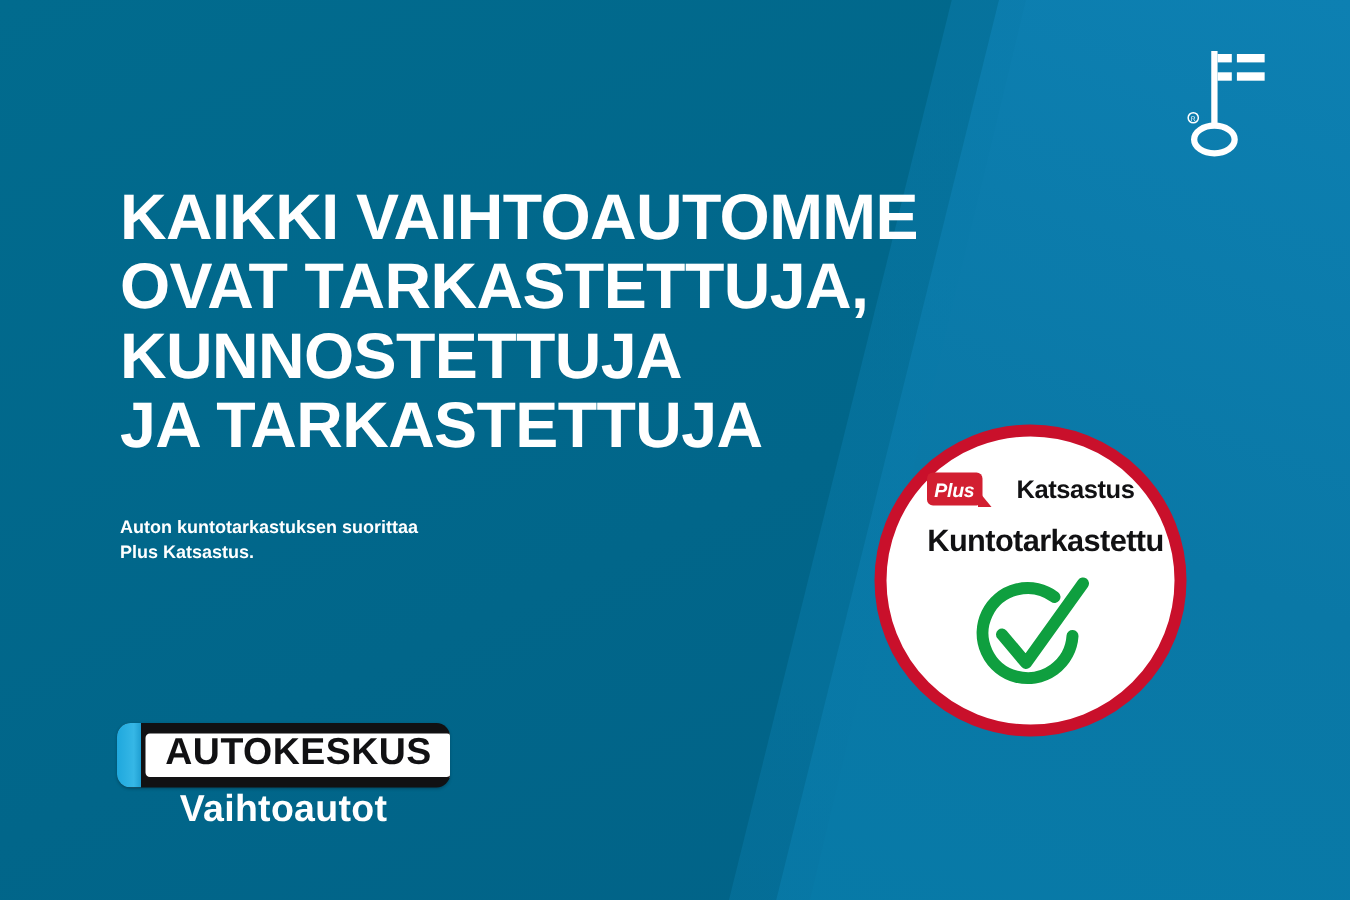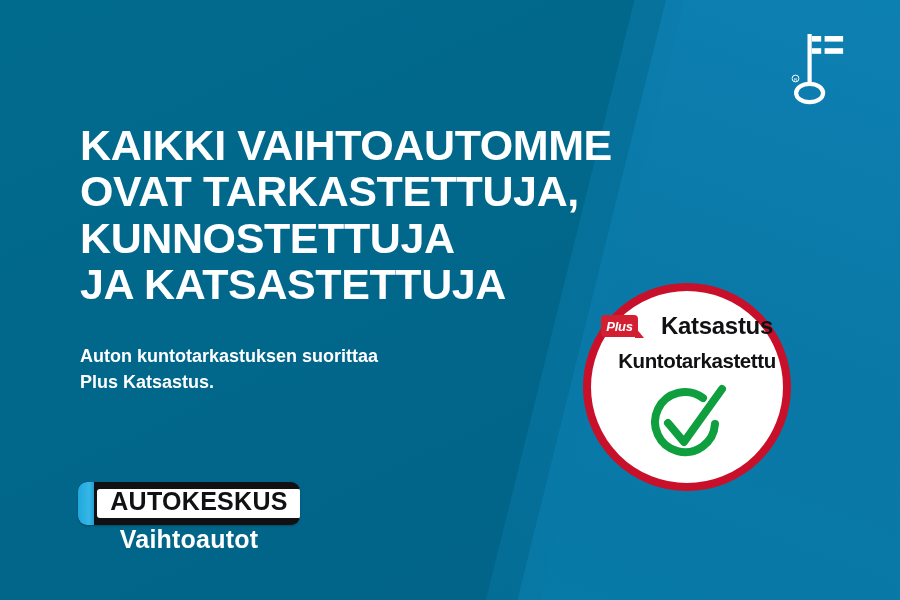--- a/index.html
+++ b/index.html
@@ -45,21 +45,21 @@
     font-size:43px;
     font-weight:bold;
     line-height:1.08;
     letter-spacing:-0.4px;
   }
   .headline .ln { display:block; white-space:nowrap; }
   
   .subtitle {
     position:absolute; left:80px; top:343px;
     color:#ffffff;
-    font-size:18px;
+    font-size:12px;
     font-weight:bold;
     line-height:1.45;
   }
   .subtitle .ln { display:block; }
   
   .logo-block { position:absolute; left:78px; top:482px; }
   .plate {
     position:relative;
     width:222px; height:43px;
     background:#111113;
@@ -128,21 +128,21 @@
   .plus-text {
     color:#ffffff;
     font-size:13px;
     font-weight:bold;
     font-style:italic;
     line-height:1;
     letter-spacing:-.2px;
   }
   .brand-word {
     color:#111113;
-    font-size:24px;
+    font-size:17px;
     font-weight:bold;
     letter-spacing:-.3px;
     line-height:1;
   }
   .seal-claim {
     margin-top:14px;
     color:#111113;
     font-size:20.5px;
     font-weight:bold;
     letter-spacing:-.4px;
@@ -178,21 +178,21 @@
 
       <circle cx="9.5" cy="50.5" r="3.4" fill="none" stroke="#ffffff" stroke-width="1"></circle>
       <text x="9.5" y="52.6" font-family="Liberation Sans, sans-serif" font-size="4.4" fill="#ffffff" text-anchor="middle">R</text>
     </svg>
   </div>
 
   <div class="headline">
     <span class="ln">KAIKKI VAIHTOAUTOMME</span>
     <span class="ln">OVAT TARKASTETTUJA,</span>
     <span class="ln">KUNNOSTETTUJA</span>
-    <span class="ln">JA KATSASTETTUJA</span>
+    <span class="ln">JA TARKASTETTUJA</span>
   </div>
 
   <div class="subtitle">
     <span class="ln">Auton kuntotarkastuksen suorittaa</span>
     <span class="ln">Plus Katsastus.</span>
   </div>
 
   <div class="logo-block">
     <div class="plate">
       <div class="plate-band"></div>

